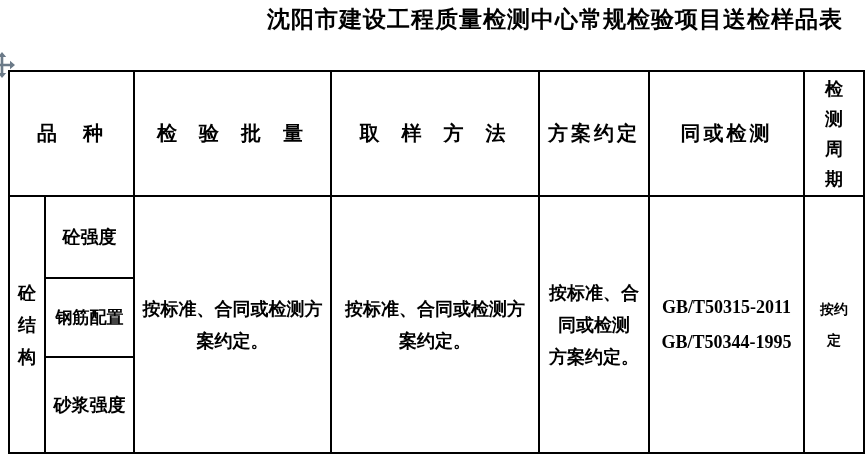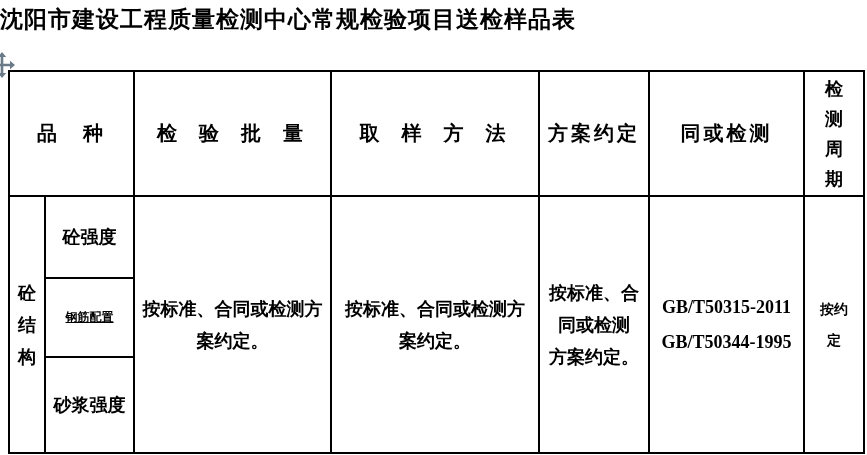--- a/index.html
+++ b/index.html
@@ -24,21 +24,21 @@
     top: 52px;
     width: 26px;
     height: 26px;
     cursor: move;
   }
   .doc-title {
     position: absolute;
     left: 0;
     right: 24px;
     top: 4px;
-    text-align: left;
+    text-align: right;
     font-size: 23px;
     font-weight: bold;
     letter-spacing: 1px;
     white-space: nowrap;
   }
   table.grid {
     position: absolute;
     left: 8px;
     top: 70px;
     border-collapse: collapse;
@@ -64,21 +64,21 @@
     white-space: pre-line;
     line-height: 30px;
     font-size: 18px;
   }
   td.cat {
     white-space: pre-line;
     line-height: 32px;
     font-size: 18px;
   }
   td.sub { font-size: 18px; border-radius: 7px; }
-  td.sub.small { font-size: 12px; text-decoration: underline; }
+  td.sub.small { font-size: 17px; }
   td.body-txt {
     white-space: pre-line;
     line-height: 32px;
     font-size: 18px;
     text-align: left;
     padding-left: 12px;
     padding-right: 4px;
   }
   td.standard {
     text-align: left;

